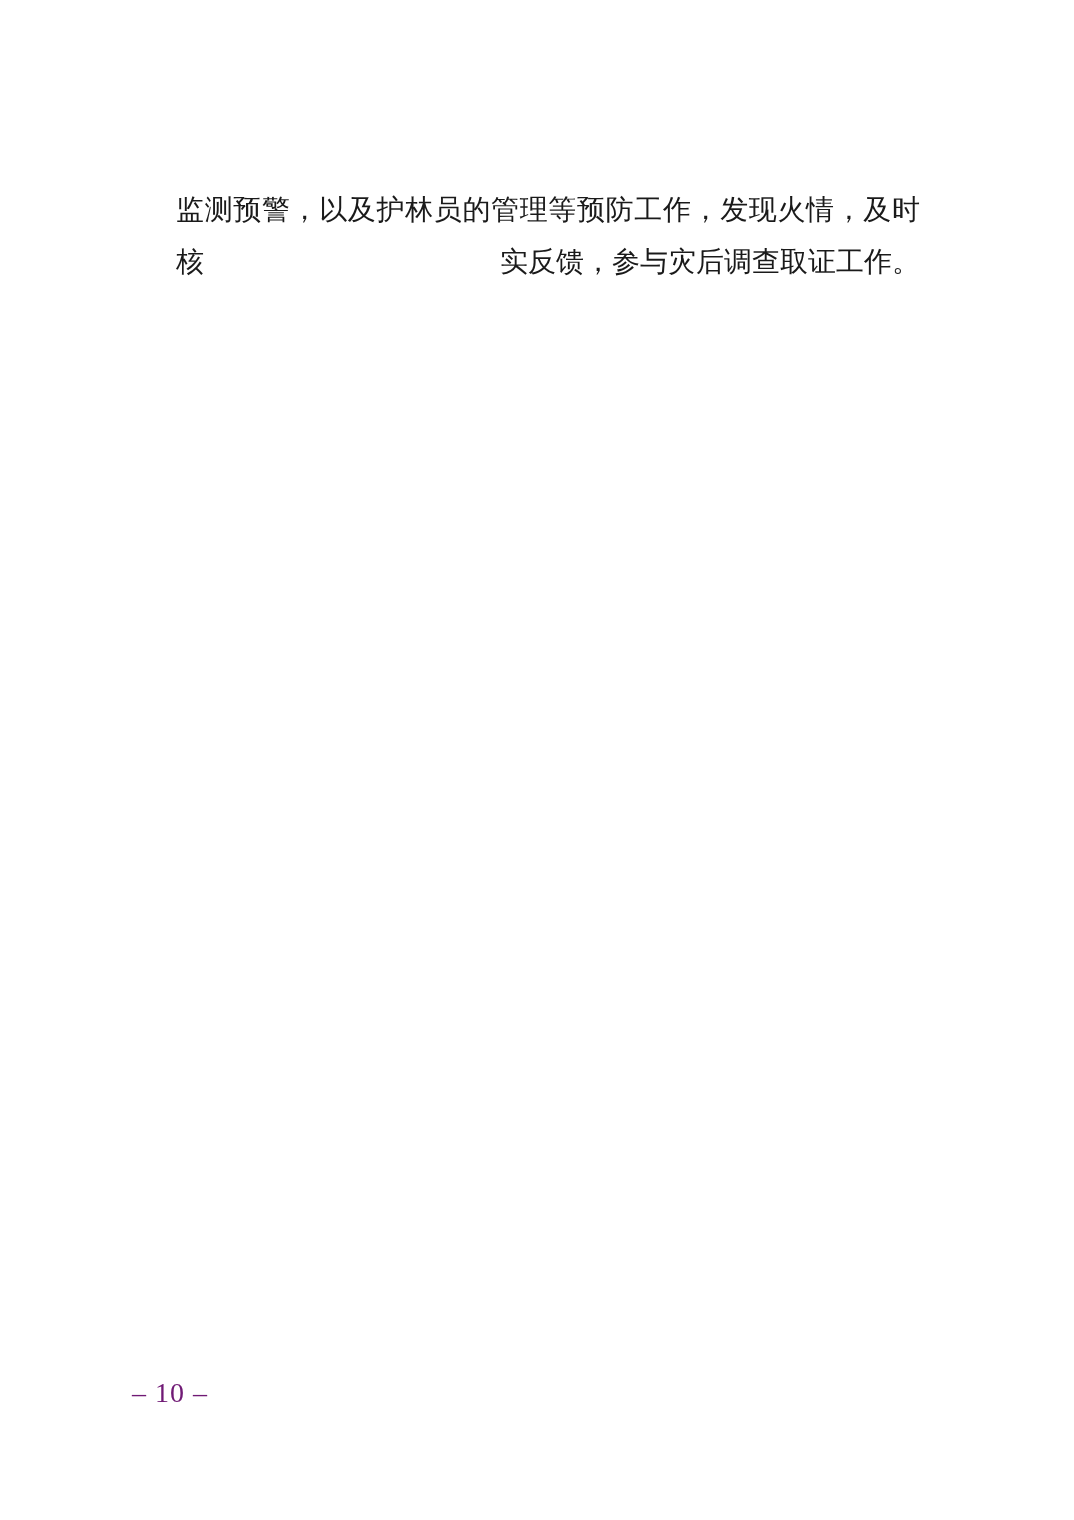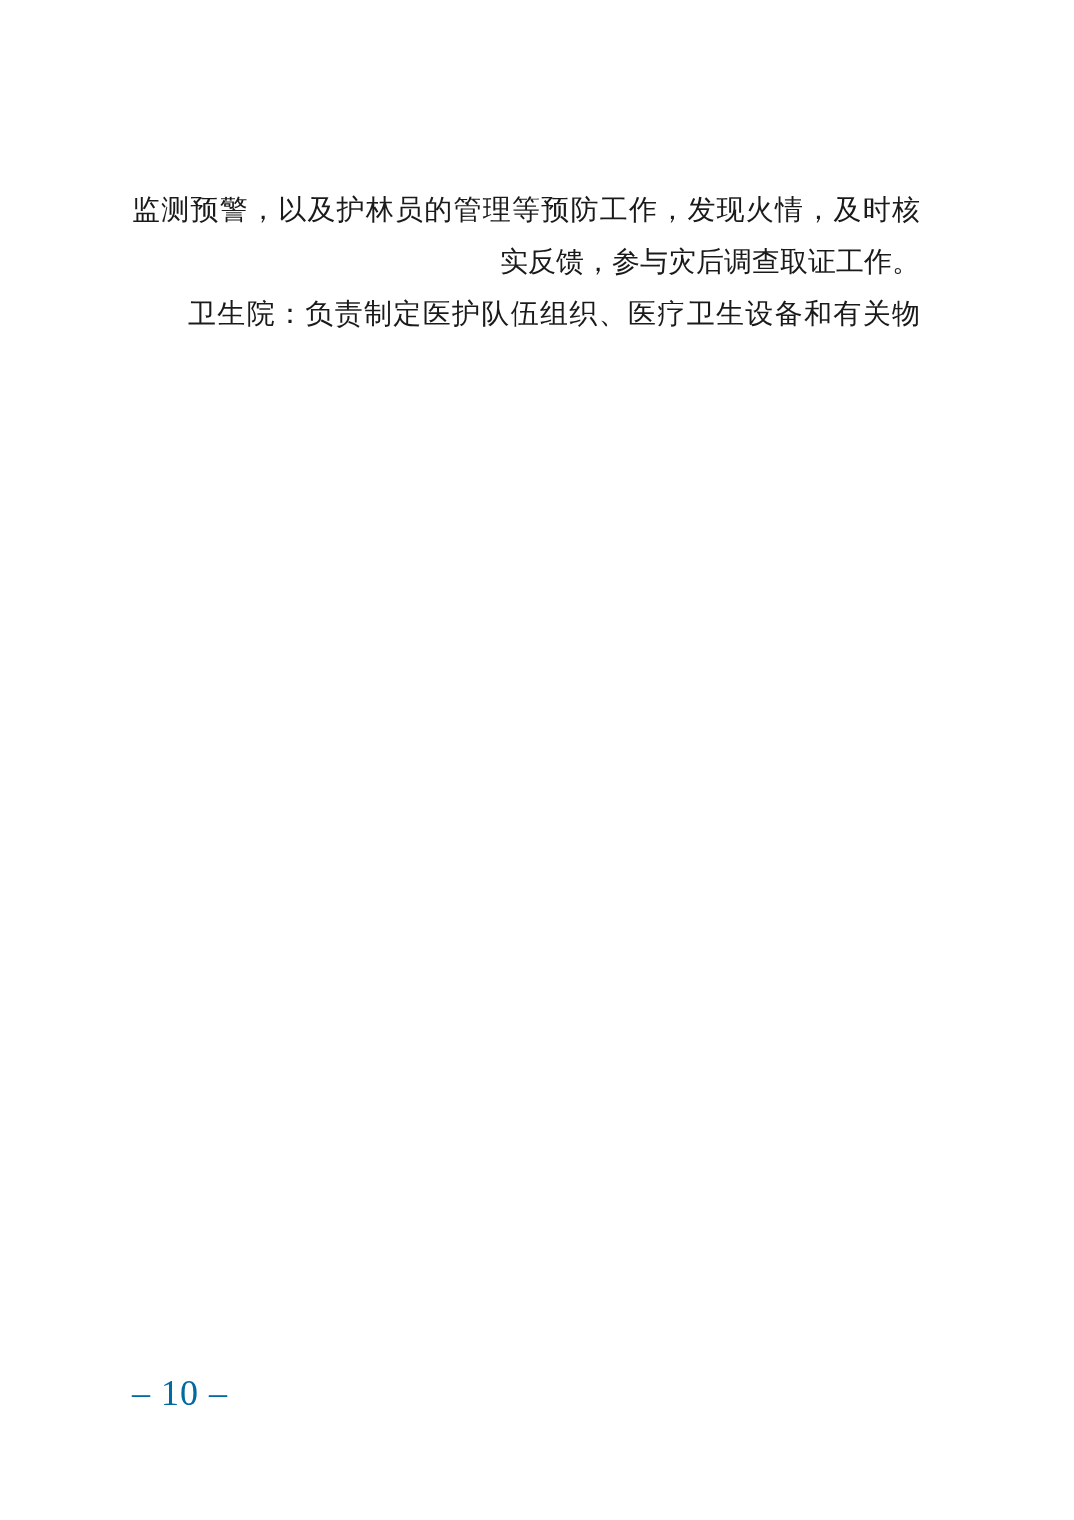--- a/index.html
+++ b/index.html
@@ -27,49 +27,49 @@
   }
   .line {
     height: 52px;
     white-space: nowrap;
   }
   
   .line.full {
     white-space: normal;
     text-align: justify;
     text-align-last: justify;
+    margin-left: 44px;
   }
   
   .line.indent {
     text-indent: 2em;
   }
   
   .line.end {
     text-align: right;
   }
   .page-footer {
     position: absolute;
     left: 132px;
     top: 1377px;
-    font-size: 36px;
+    font-size: 28px;
     line-height: 32px;
     letter-spacing: 1px;
-    color: #0369a1;
+    color: #701a75;
     font-family: "Liberation Serif", serif;
   }
 </style>
 </head>
 <body>
 
 <div class="doc-page">
 
   <div class="text-block">
 
     <div class="line full">监测预警，以及护林员的管理等预防工作，发现火情，及时核</div>
     <div class="line end">实反馈，参与灾后调查取证工作。</div>
 
-    <div class="line full indent">卫生院：负责制定医护队伍组织、医疗卫生设备和有关物</div>
 
   </div>
 
   <div class="page-footer">– 10 –</div>
 
 </div>
 
 </body></html>

